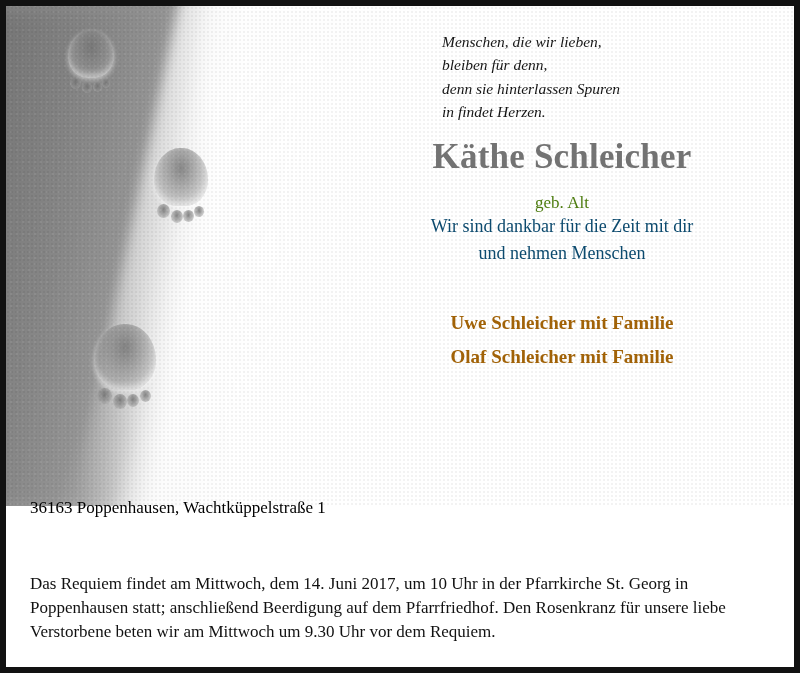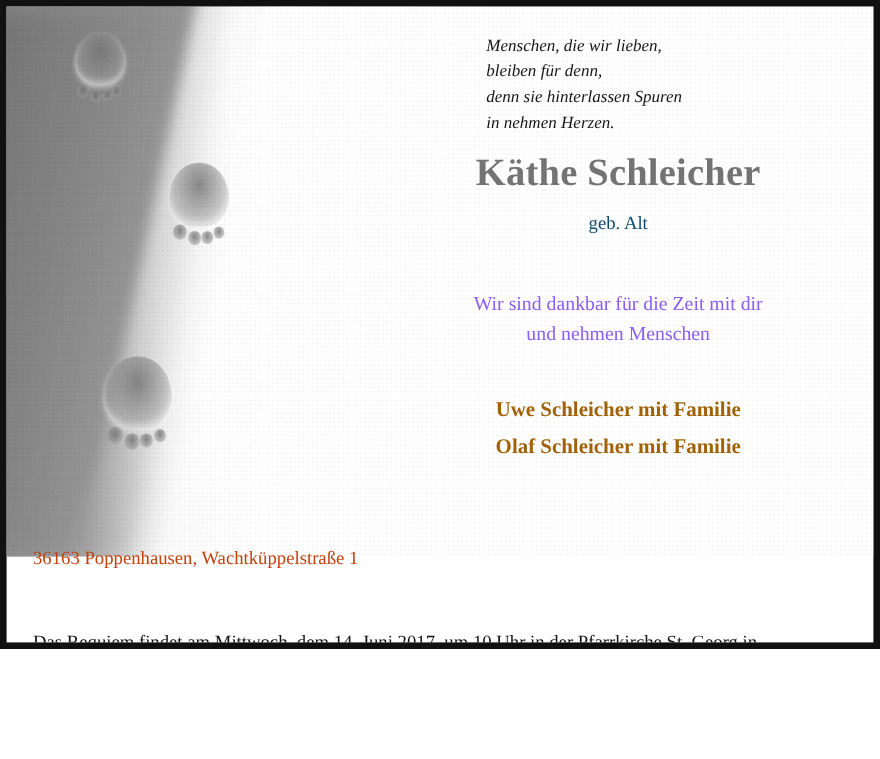--- a/index.html
+++ b/index.html
@@ -11,21 +11,21 @@
     width: 800px;
     height: 690px;
     font-family: "Liberation Serif", serif;
     color: #111111;
     overflow: hidden;
   }
 
   .obituary {
     position: relative;
     width: 800px;
-    height: 590px;
+    height: 673px;
     box-sizing: border-box;
     background: #ffffff;
     border: 6px solid #111111;
     overflow: hidden;
   }
 
   
   .photo {
     position: absolute;
     left: 0;
@@ -134,48 +134,47 @@
   .name {
     font-size: 35px;
     font-weight: bold;
     letter-spacing: .2px;
     color: #737373;
     line-height: 1.1;
   }
   .maiden {
     margin-top: 16px;
     font-size: 17px;
-    color: #0c4a6e;
+    color: #4d7c0f;
   }
   .dates {
     margin-top: 36px;
     font-size: 17px;
     color: #111111;
   }
   .dates .gap { display: inline-block; width: 26px; }
   .tribute {
-    margin-top: 50px;
     font-size: 18px;
     line-height: 1.55;
-    color: #8b5cf6;
+    color: #0c4a6e;
   }
   .mourners {
     margin-top: 38px;
     font-size: 19px;
     font-weight: bold;
     line-height: 1.75;
     color: #a16207;
   }
 
   .address {
     position: absolute;
     left: 24px;
     top: 492px;
     font-size: 17px;
-    color: #c2410c;
+    color: #000000;
   }
 
   .notice {
     position: absolute;
     left: 24px;
     top: 566px;
     width: 752px;
     font-size: 17px;
     line-height: 1.42;
     color: #111111;
@@ -217,21 +216,21 @@
       <div class="toe" style="left:46px; top:66px; width:11px; height:12px;"></div>
     </div>
 
     <div class="sand-grain"></div>
   </div>
 
   <div class="motto">
     <div>Menschen, die wir lieben,</div>
     <div>bleiben für denn,</div>
     <div>denn sie hinterlassen Spuren</div>
-    <div>in nehmen Herzen.</div>
+    <div>in findet Herzen.</div>
   </div>
 
   <div class="center-col">
     <div class="name">Käthe Schleicher</div>
     <div class="maiden">geb. Alt</div>
     <div class="tribute">
       <div>Wir sind dankbar für die Zeit mit dir</div>
       <div>und nehmen Menschen</div>
     </div>
     <div class="mourners">

